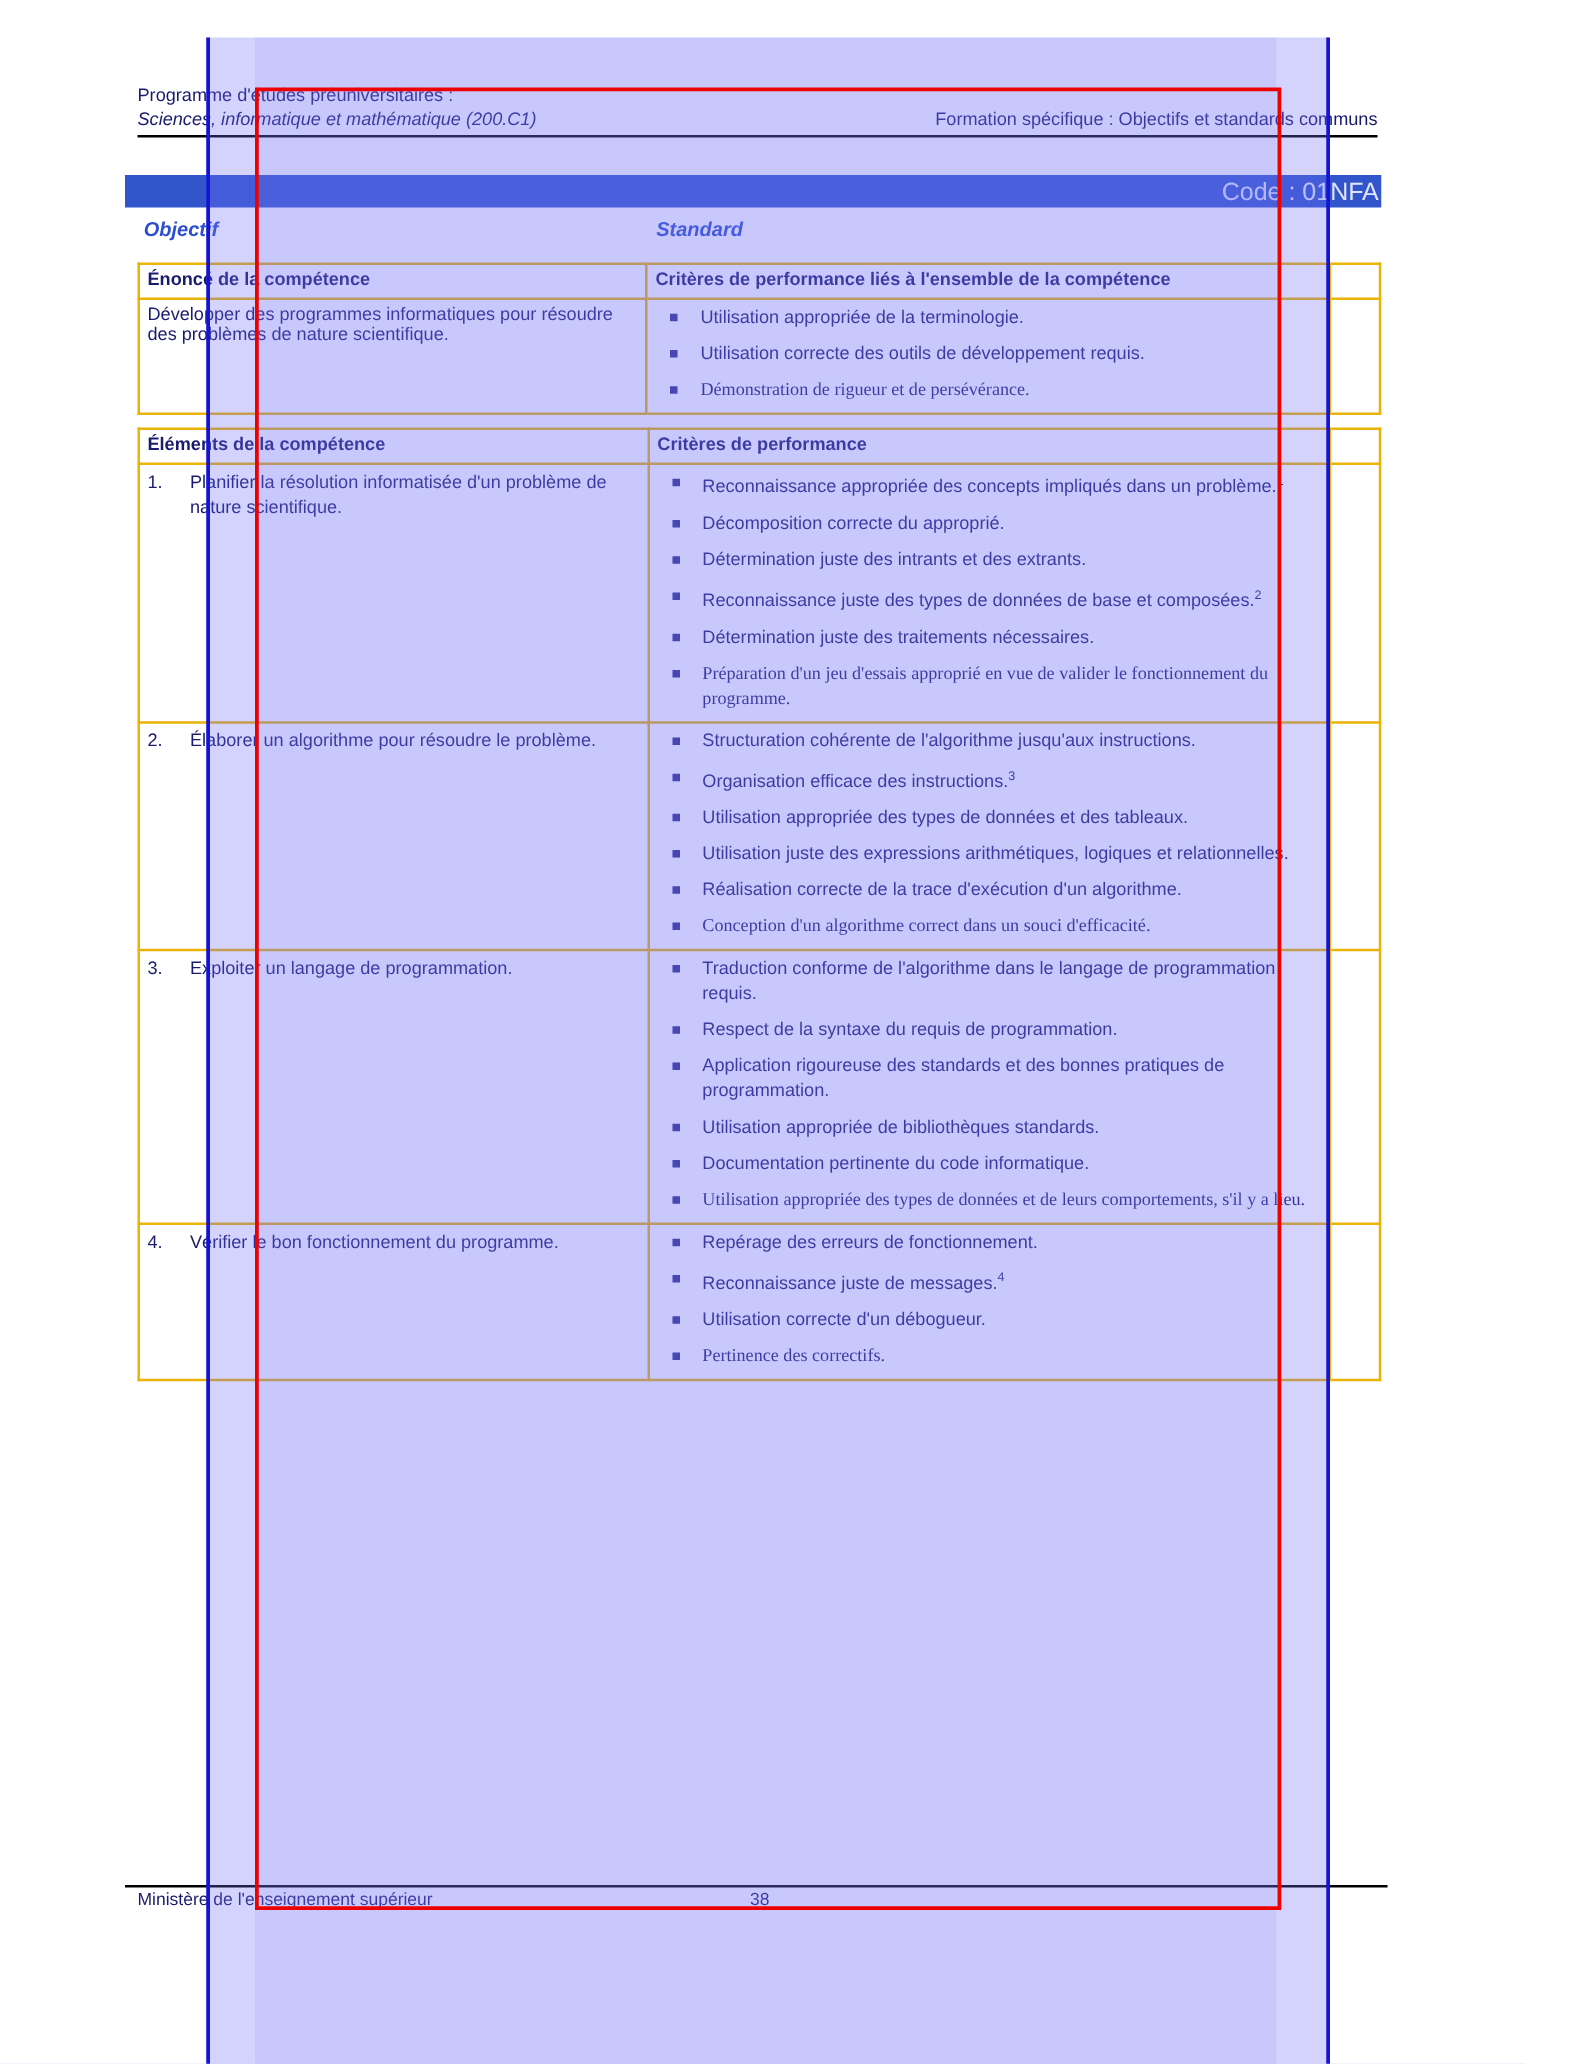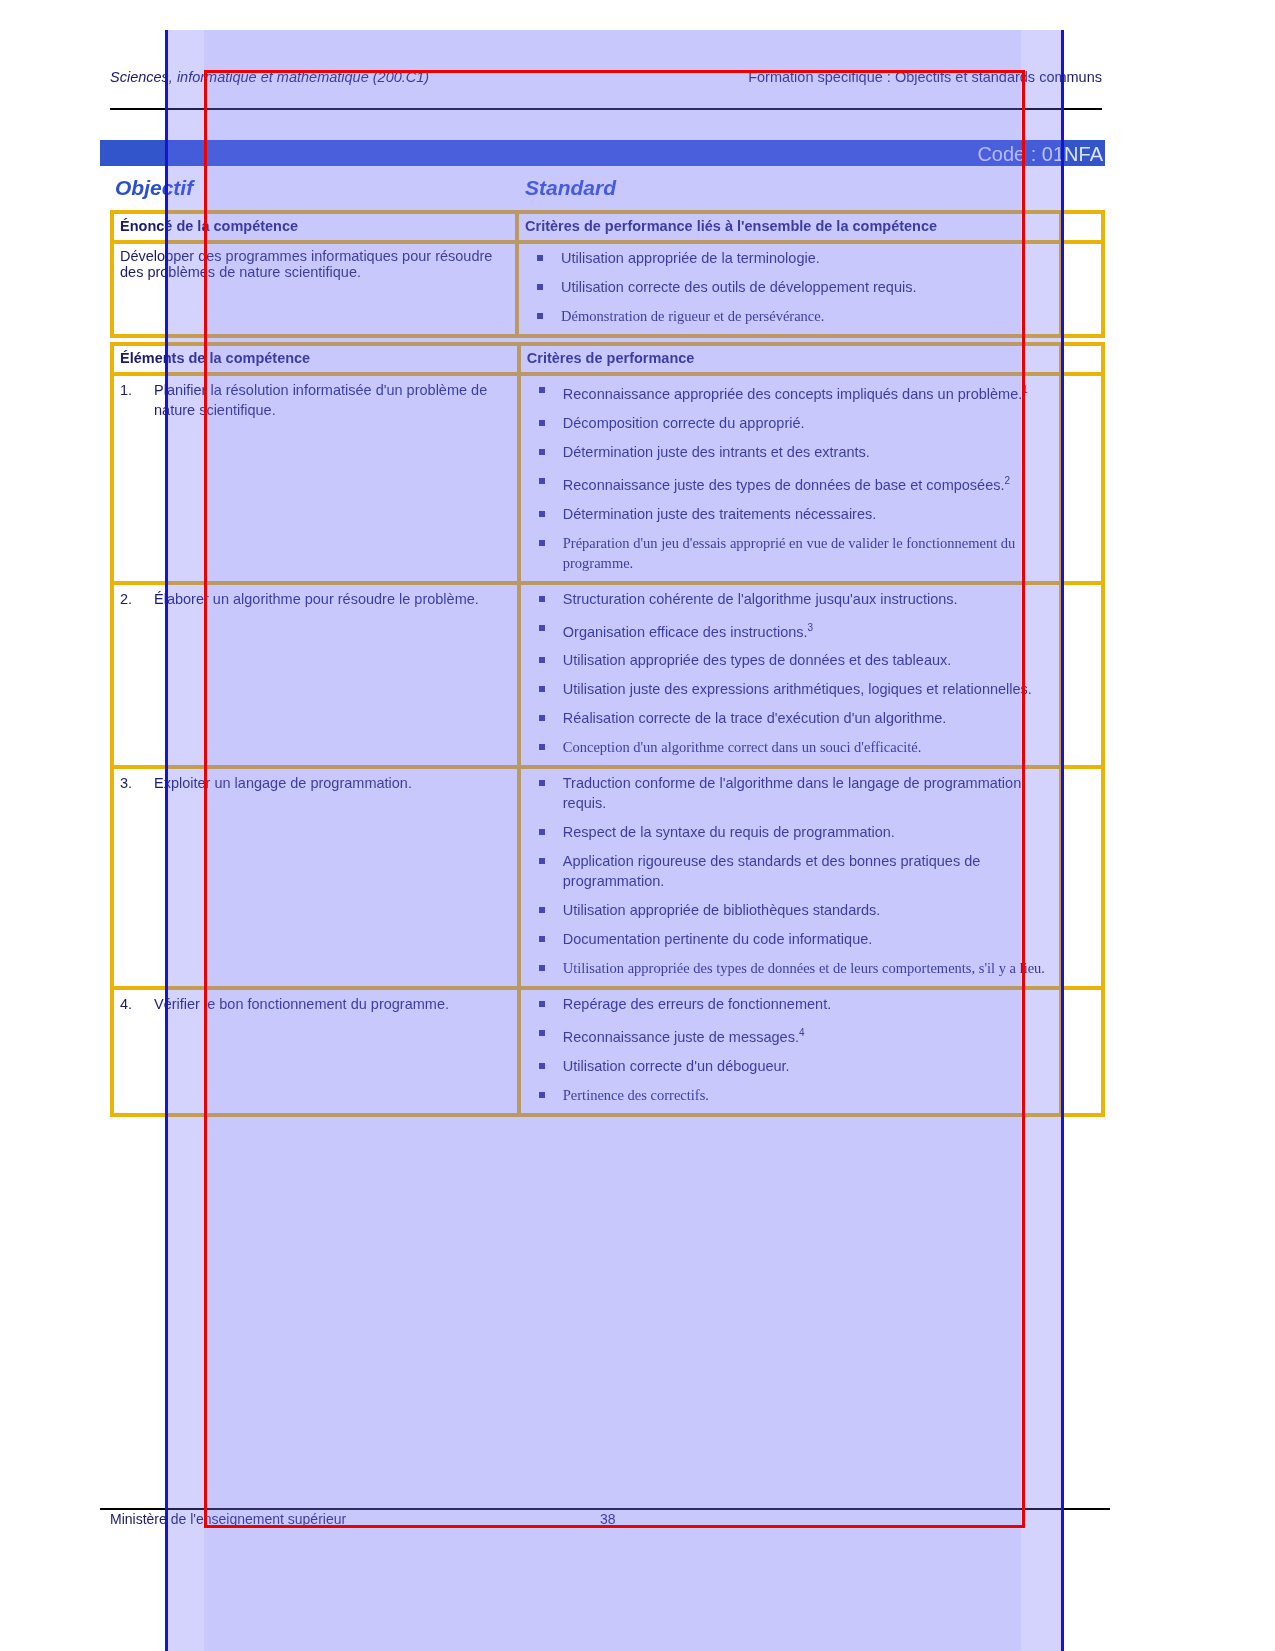--- a/index.html
+++ b/index.html
@@ -75,35 +75,35 @@
     white-space:nowrap;
   }
 
   
   .osrow{
     position:absolute; left:110px; top:176px; width:992px; height:28px;
   }
   .osrow .o,.osrow .s{
     position:absolute; top:0;
     font-weight:bold; font-style:italic;
-    font-size:21px; color:#2b4fcf;
+    font-size:16px; color:#2b4fcf;
   }
   .osrow .o{left:5px;}
   .osrow .s{left:415px;}
 
   
   table.tbl{
     position:absolute;
     border-collapse:collapse;
     width:995px;
     font-size:14.5px;
     color:#1a1a6e;
   }
   table.tbl td,table.tbl th{
-    border:4px solid #eab308;
+    border:2px solid #eab308;
     vertical-align:top;
     padding:4px 6px 6px 6px;
     text-align:left;
     font-weight:normal;
   }
   table.tbl th{
     font-weight:bold;
   }
   .c-left{width:410px;}
   .c-right{width:555px;}
@@ -148,20 +148,21 @@
   }
   .footer .fl{position:absolute;left:0;top:0;}
   .footer .fp{position:absolute;left:490px;top:0;}
 </style>
 </head>
 <body>
 
 <div class="page">
 
   <div class="runhead">
+    <span class="l1">Programme d'études préuniversitaires :</span>
     <span class="l2">
       <span>Sciences, informatique et mathématique (200.C1)</span>
       <span class="right">Formation spécifique : Objectifs et standards communs</span>
     </span>
     <div class="rule"></div>
   </div>
 
   <div class="codeband">
     <span class="code">Code : 01NFA</span>
   </div>

